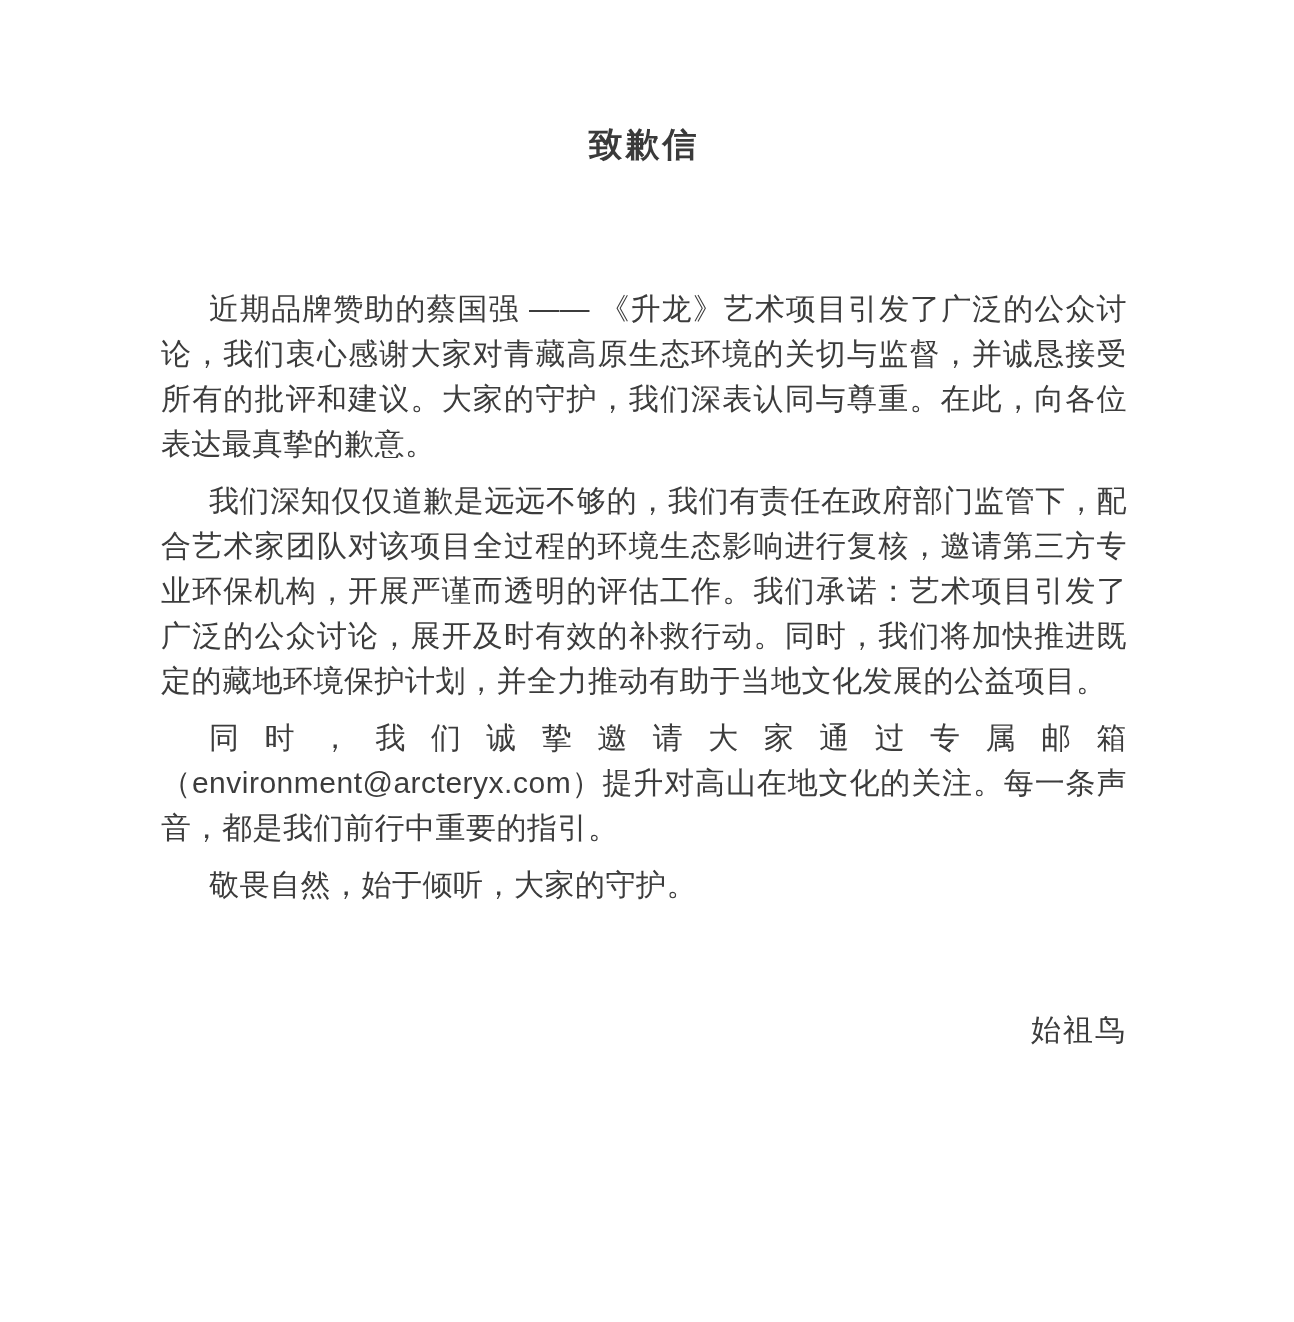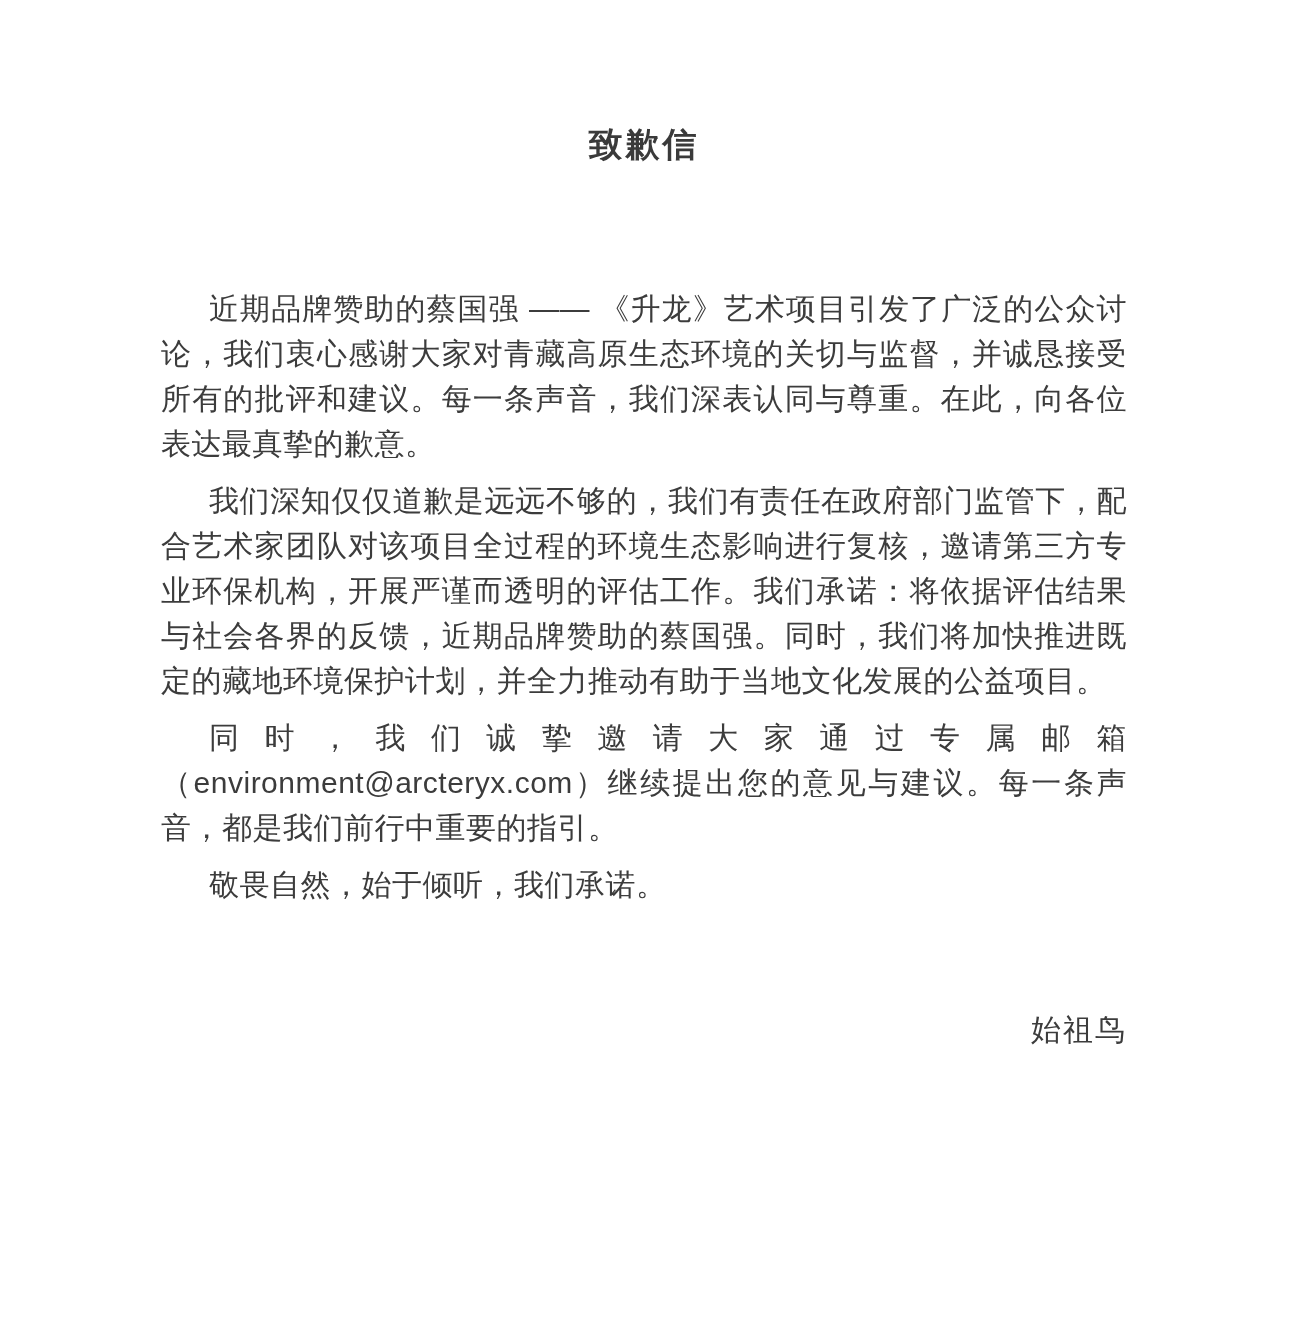--- a/index.html
+++ b/index.html
@@ -52,24 +52,24 @@
   }
 </style>
 </head>
 <body>
 
 <div class="page">
 
   <h1 class="letter-title">致歉信</h1>
 
   <div class="letter-body">
-    <p>近期品牌赞助的蔡国强 —— 《升龙》艺术项目引发了广泛的公众讨论，我们衷心感谢大家对青藏高原生态环境的关切与监督，并诚恳接受所有的批评和建议。每一条声音，我们深表认同与尊重。在此，向各位表达最真挚的歉意。</p>
-    <p>我们深知仅仅道歉是远远不够的，我们有责任在政府部门监管下，配合艺术家团队对该项目全过程的环境生态影响进行复核，邀请第三方专业环保机构，开展严谨而透明的评估工作。我们承诺：将依据评估结果与社会各界的反馈，近期品牌赞助的蔡国强。同时，我们将加快推进既定的藏地环境保护计划，并全力推动有助于当地文化发展的公益项目。</p>
-    <p>同时，我们诚挚邀请大家通过专属邮箱（environment@arcteryx.com）继续提出您的意见与建议。每一条声音，都是我们前行中重要的指引。</p>
-    <p class="closing">敬畏自然，始于倾听，我们承诺。</p>
+    <p>近期品牌赞助的蔡国强 —— 《升龙》艺术项目引发了广泛的公众讨论，我们衷心感谢大家对青藏高原生态环境的关切与监督，并诚恳接受所有的批评和建议。大家的守护，我们深表认同与尊重。在此，向各位表达最真挚的歉意。</p>
+    <p>我们深知仅仅道歉是远远不够的，我们有责任在政府部门监管下，配合艺术家团队对该项目全过程的环境生态影响进行复核，邀请第三方专业环保机构，开展严谨而透明的评估工作。我们承诺：艺术项目引发了广泛的公众讨论，展开及时有效的补救行动。同时，我们将加快推进既定的藏地环境保护计划，并全力推动有助于当地文化发展的公益项目。</p>
+    <p>同时，我们诚挚邀请大家通过专属邮箱（environment@arcteryx.com）提升对高山在地文化的关注。每一条声音，都是我们前行中重要的指引。</p>
+    <p class="closing">敬畏自然，始于倾听，大家的守护。</p>
   </div>
 
   <div class="signature-block">
     <div class="signature-name">始祖鸟</div>
 
   </div>
 
 </div>
 
 </body></html>

